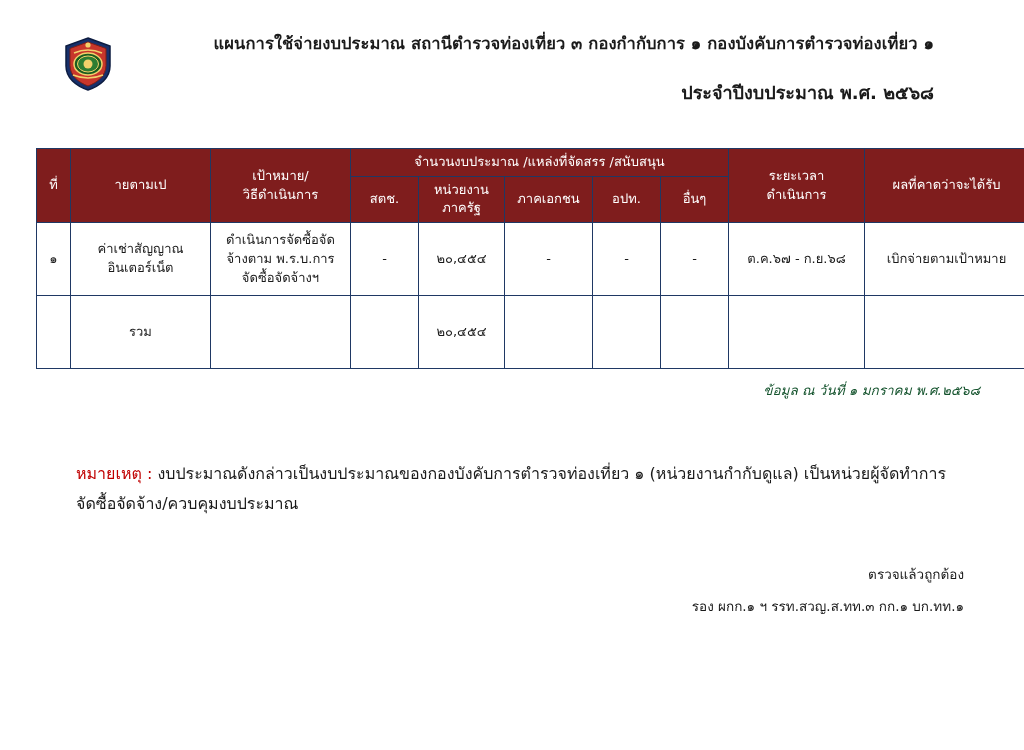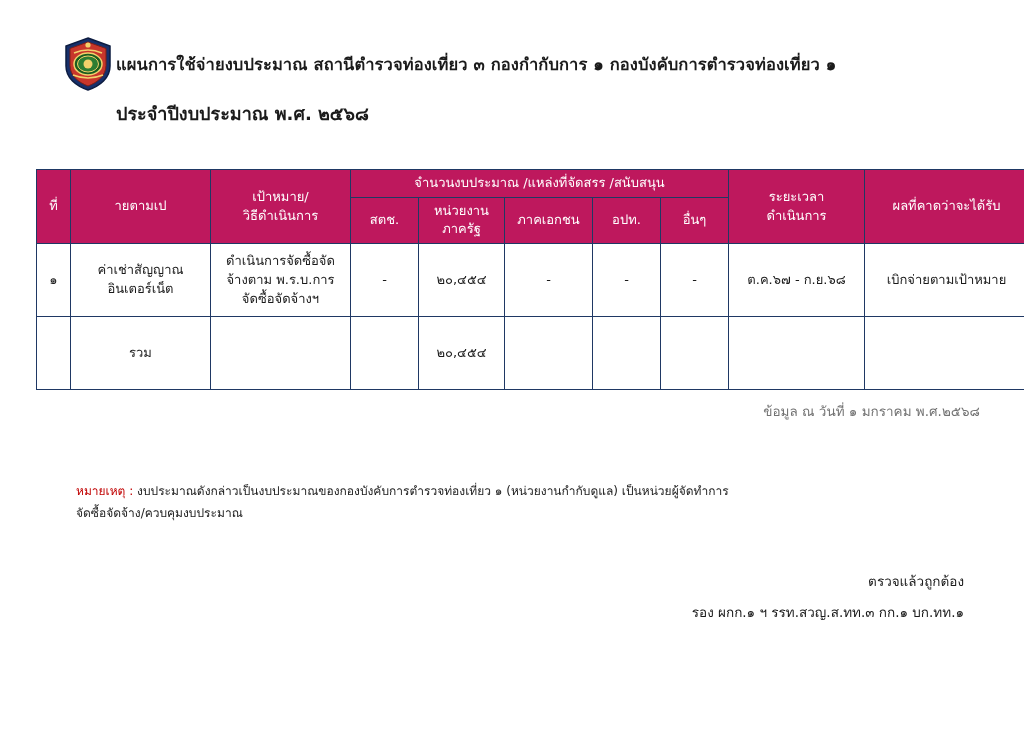--- a/index.html
+++ b/index.html
@@ -31,23 +31,22 @@
   .emblem {
     width: 56px;
     height: 56px;
     flex: 0 0 56px;
     margin-top: 4px;
     position: relative;
   }
   .emblem svg { display: block; }
   .header-text {
     flex: 1 1 auto;
-    text-align: left;
+    text-align: right;
     padding-right: 50px;
-    margin-top: 21px;
   }
   .title-line1 {
     font-size: 16.5px;
     font-weight: bold;
     color: #1b1b1b;
     line-height: 1.5;
     letter-spacing: 0.1px;
   }
   .title-line2 {
     font-size: 18px;
@@ -67,21 +66,21 @@
     table-layout: fixed;
   }
   table.budget th, table.budget td {
     border: 1px solid #1f3864;
     text-align: center;
     vertical-align: middle;
     font-size: 13px;
     line-height: 1.45;
   }
   table.budget thead th {
-    background: #be185d;
+    background: #7f1d1d;
     color: #ffffff;
     font-weight: normal;
     padding: 6px 4px;
   }
   table.budget thead th.thin {
     padding: 4px 2px;
   }
   table.budget tbody td {
     background: #ffffff;
     color: #1a1a1a;
@@ -108,27 +107,28 @@
   col.c-private { width: 88px; }
   col.c-local   { width: 68px; }
   col.c-other   { width: 68px; }
   col.c-period  { width: 136px; }
   col.c-result  { width: 164px; }
 
   
   .data-date {
     text-align: right;
     margin: 10px 44px 0 0;
-    color: #737373;
+    color: #14532d;
     font-size: 13.5px;
+    font-style: italic;
   }
 
   .remark {
     margin: 58px 60px 0 76px;
-    font-size: 12px;
+    font-size: 16px;
     line-height: 1.85;
     color: #1a1a1a;
   }
   .remark .remark-label {
     color: #c00000;
   }
 
   
   .sign-block {
     margin-top: 44px;

